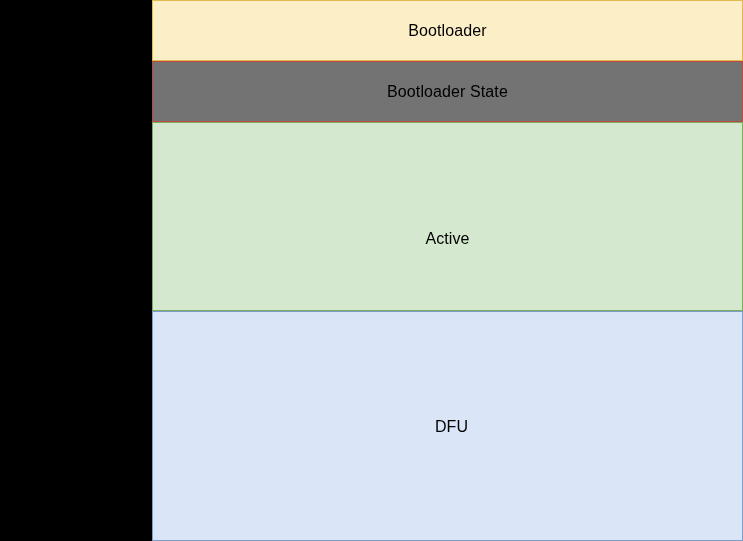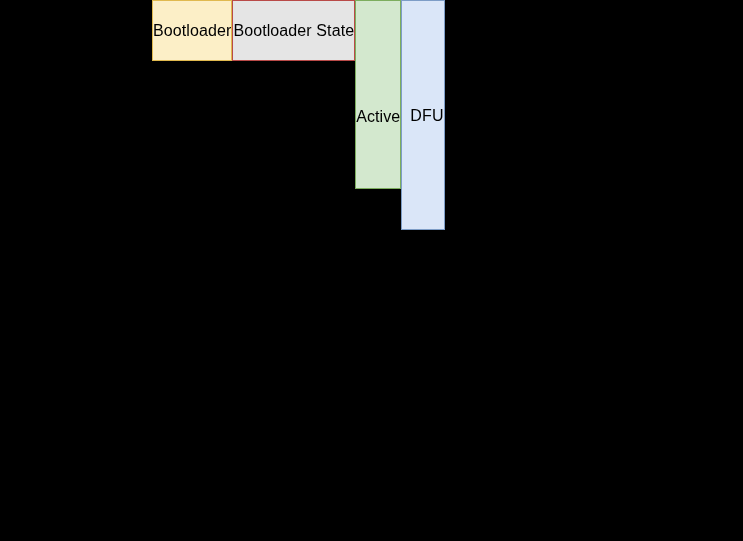--- a/index.html
+++ b/index.html
@@ -34,20 +34,21 @@
   }
 
   
   .region-stack {
     position: absolute;
     left: 152px;
     top: 0;
     width: 591px;
     height: 541px;
     display: flex;
+    flex-direction: column;
     box-sizing: border-box;
   }
 
   .region {
     box-sizing: border-box;
     display: flex;
     align-items: center;
     justify-content: center;
     border-style: solid;
     border-width: 1px;
@@ -77,21 +78,21 @@
 <div id="canvas" style="background-color: rgb(0, 0, 0);">
 
   <div class="gutter"></div>
 
   <div class="region-stack">
 
     <div class="region region--bootloader" style="background-color: rgb(252, 239, 199); border-color: rgb(224, 185, 79);">
       <span class="region-label" style="color: rgb(0, 0, 0);">Bootloader</span>
     </div>
 
-    <div class="region region--bootloader-state" style="background-color: #e5e5e5; border-color: rgb(185, 74, 72);">
+    <div class="region region--bootloader-state" style="background-color: #737373; border-color: rgb(185, 74, 72);">
       <span class="region-label" style="color: rgb(0, 0, 0);">Bootloader State</span>
     </div>
 
     <div class="region region--active" style="background-color: rgb(211, 232, 206); border-color: rgb(124, 173, 94);">
       <span class="region-label" style="color: rgb(0, 0, 0); margin-top: 44px;">Active</span>
     </div>
 
     <div class="region region--dfu" style="background-color: rgb(218, 230, 248); border-color: rgb(125, 157, 199); padding-left: 8px;">
       <span class="region-label" style="color: rgb(0, 0, 0);">DFU</span>
     </div>

